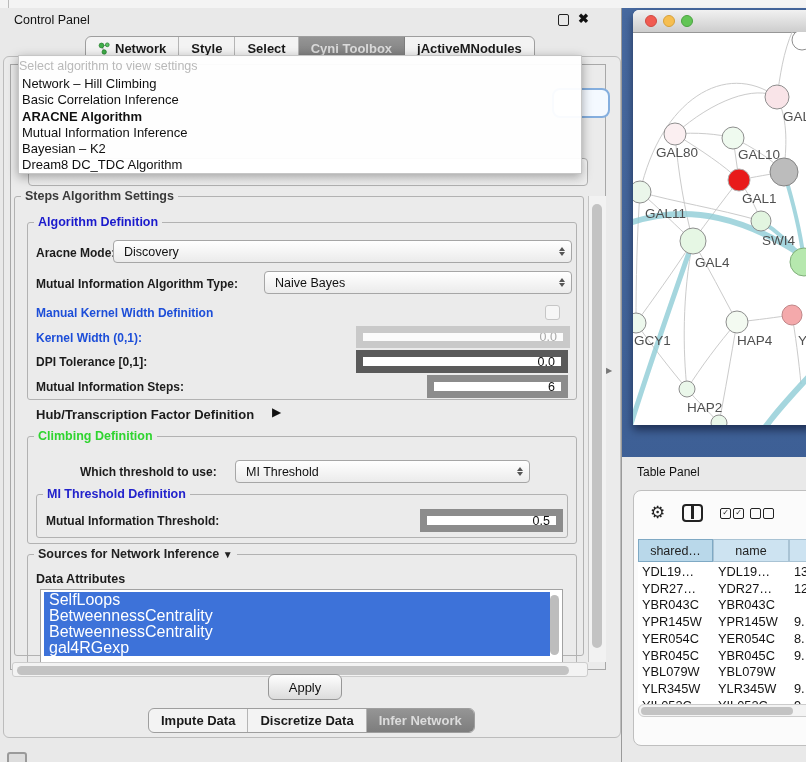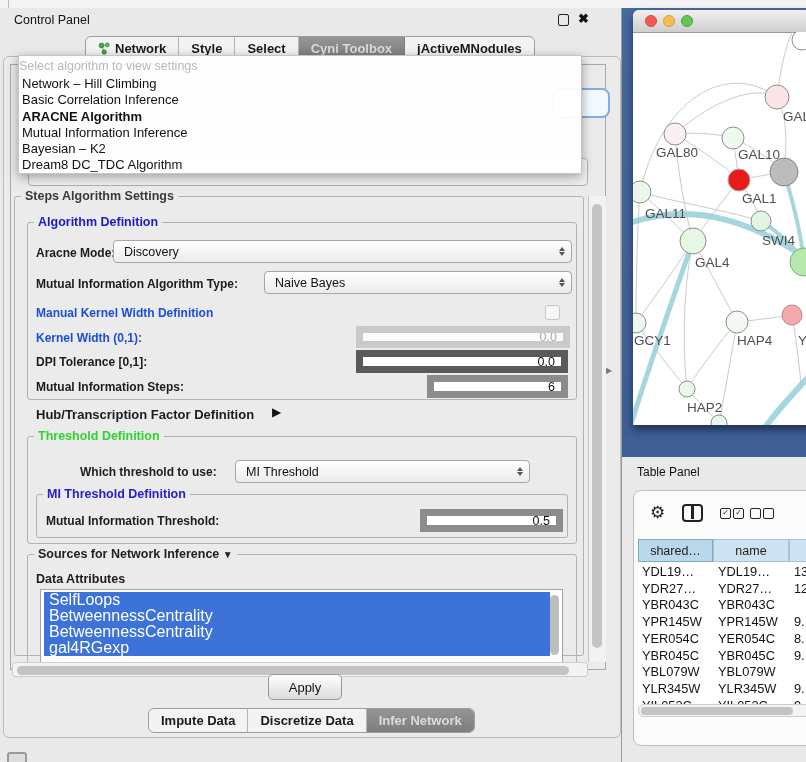--- a/index.html
+++ b/index.html
@@ -126,21 +126,21 @@
     <span class="lbl" style="left:36px;top:347px;">DPI Tolerance [0,1]:</span>
     <input class="tfield" style="left: 356px; top: 342px; width: 212px; height: 23px; border-color: rgb(90, 90, 90);" value="0.0">
 
     <span class="lbl" style="left:36px;top:372px;">Mutual Information Steps:</span>
     <input class="tfield" style="left: 427px; top: 367px; width: 141px; height: 23px; border-color: rgb(140, 140, 140);" value="6">
 
     <span class="lbl" style="left:36px;top:399px;font-size:13px;">Hub/Transcription Factor Definition</span>
     <span class="abs" style="left:272px;top:397px;font-size:12px;color:#111;">▶</span>
 
     <div class="groupbox" style="left:27px;top:428px;width:548px;height:106px;">
-      <span class="gtitle" style="color:#2fd42f;">Threshold Definition</span>
+      <span class="gtitle" style="color:#2fd42f;">Climbing Definition</span>
     </div>
     <span class="lbl" style="left:80px;top:457px;">Which threshold to use:</span>
     <div class="combo" style="left:235px;top:452px;width:295px;height:23px;">
       <span>MI Threshold</span>
       <span class="stepper">
           <i class="up"></i>
           <i class="dn"></i>
         </span>
     </div>
 
@@ -166,21 +166,21 @@
     </div>
 
     <div class="scroll-h" style="left:12px;top:654px;width:576px;height:15px;">
       <span class="thumb" style="left:4px;top:3px;width:552px;height:9px;"></span>
     </div>
 
     <div class="scroll-v" style="left:588px;top:188px;width:17px;height:466px;">
       <span class="thumb" style="left:3px;top:8px;width:10px;height:444px;"></span>
     </div>
 
-    <div class="btn" style="left:268px;top:666px;width:72px;height:24px;">
+    <div class="btn" style="left:268px;top:666px;width:72px;height:24px;border-radius:6px;">
         <span>Apply</span>
       </div>
 
     <div class="tabseg" style="left:148px;top:700px;height:23px;border-radius:6px;">
       <div class="seg">
           <span>Impute Data</span>
         </div>
       <div class="seg">
           <span>Discretize Data</span>
         </div>

